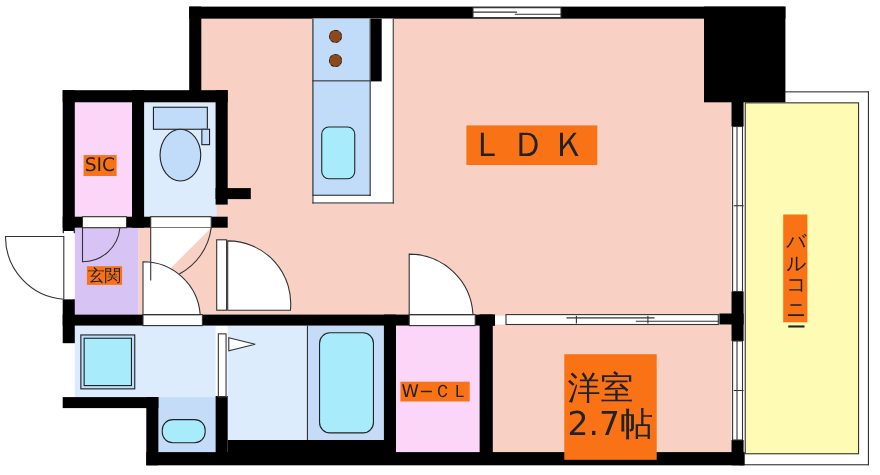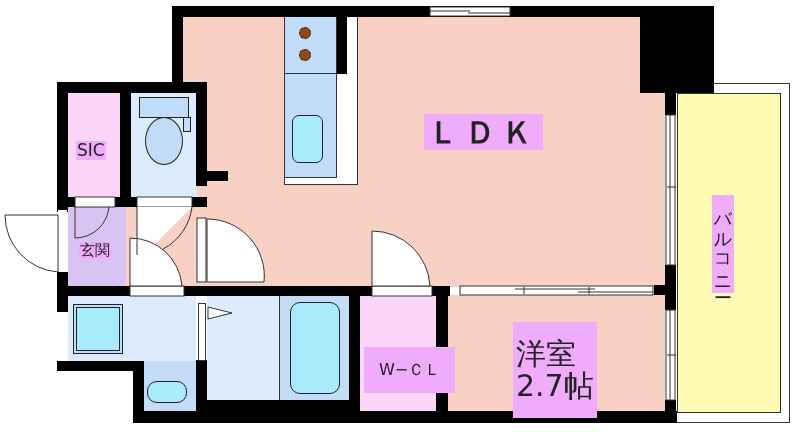--- a/index.html
+++ b/index.html
@@ -1,19 +1,19 @@
 <!DOCTYPE html>
 <html><head>
 <meta charset="utf-8">
 <style>
   html, body { margin:0; padding:0; background:#ffffff; }
   body { width:800px; height:432px; position:relative; overflow:hidden; font-family:"DejaVu Sans", sans-serif; }
   .abs { position:absolute; box-sizing:border-box; }
   .wall { position:absolute; background:#000; }
-  .label { position:absolute; background:#f0abfc; color:#222; line-height:1; white-space:nowrap; }
+  .label { position:absolute; background:#f97316; color:#222; line-height:1; white-space:nowrap; }
   .v { writing-mode: vertical-rl; text-orientation: upright; letter-spacing:2px; }
   svg { position:absolute; left:0; top:0; }
 </style>
 </head>
 <body>
 
 <div class="abs" style="left:182px;top:17px;width:483px;height:270px;background:#f8d0c4;"></div>
 <div class="abs" style="left:448px;top:295px;width:217px;height:120px;background:#f8d0c4;"></div>
 <div class="abs" style="left:68px;top:93px;width:52px;height:104px;background:#fcd6f8;"></div>
 <div class="abs" style="left:131px;top:93px;width:66px;height:104px;background:#dcecfc;"></div>
@@ -105,23 +105,23 @@
   <rect x="666" y="115" width="9" height="150" fill="#fff" stroke="#333"></rect>
   <line x1="670" y1="115" x2="670" y2="265" stroke="#333"></line>
   <line x1="667" y1="187" x2="676" y2="187" stroke="#333"></line>
   <rect x="666" y="310" width="9" height="90" fill="#fff" stroke="#333"></rect>
   <line x1="670" y1="310" x2="670" y2="400" stroke="#333"></line>
   <line x1="667" y1="355" x2="676" y2="355" stroke="#333"></line>
 
   <path d="M208,307 L232,313 L208,319 Z" fill="#fff" stroke="#333"></path>
 </svg>
 
-<div class="label" style="left:424px;top:114px;padding:2px 4px;font-size:31px;line-height:32px;font-weight:bold;">
+<div class="label" style="left:424px;top:114px;padding:2px 4px;font-size:31px;line-height:32px;">
   <div style="letter-spacing:6px;">ＬＤＫ</div>
 </div>
 <div class="label" style="left:513px;top:322px;padding:16px 3px;font-size:30px;line-height:32px;">
   <div>洋室</div>
   <div>2.7帖</div>
 </div>
 <div class="label" style="left:76px;top:141px;font-size:17px;padding:1px;">SIC</div>
 <div class="label" style="left:79px;top:242px;font-size:15px;padding:1px;text-align:right;">玄関</div>
-<div class="label" style="left:364px;top:347px;font-size:16px;padding:15px;">W−ＣＬ</div>
+<div class="label" style="left:364px;top:347px;font-size:16px;padding:1px;">W−ＣＬ</div>
 <div class="label v" style="left:712px;top:195px;font-size:18px;padding:3px 2px;">バルコニー</div>
 
 </body></html>

